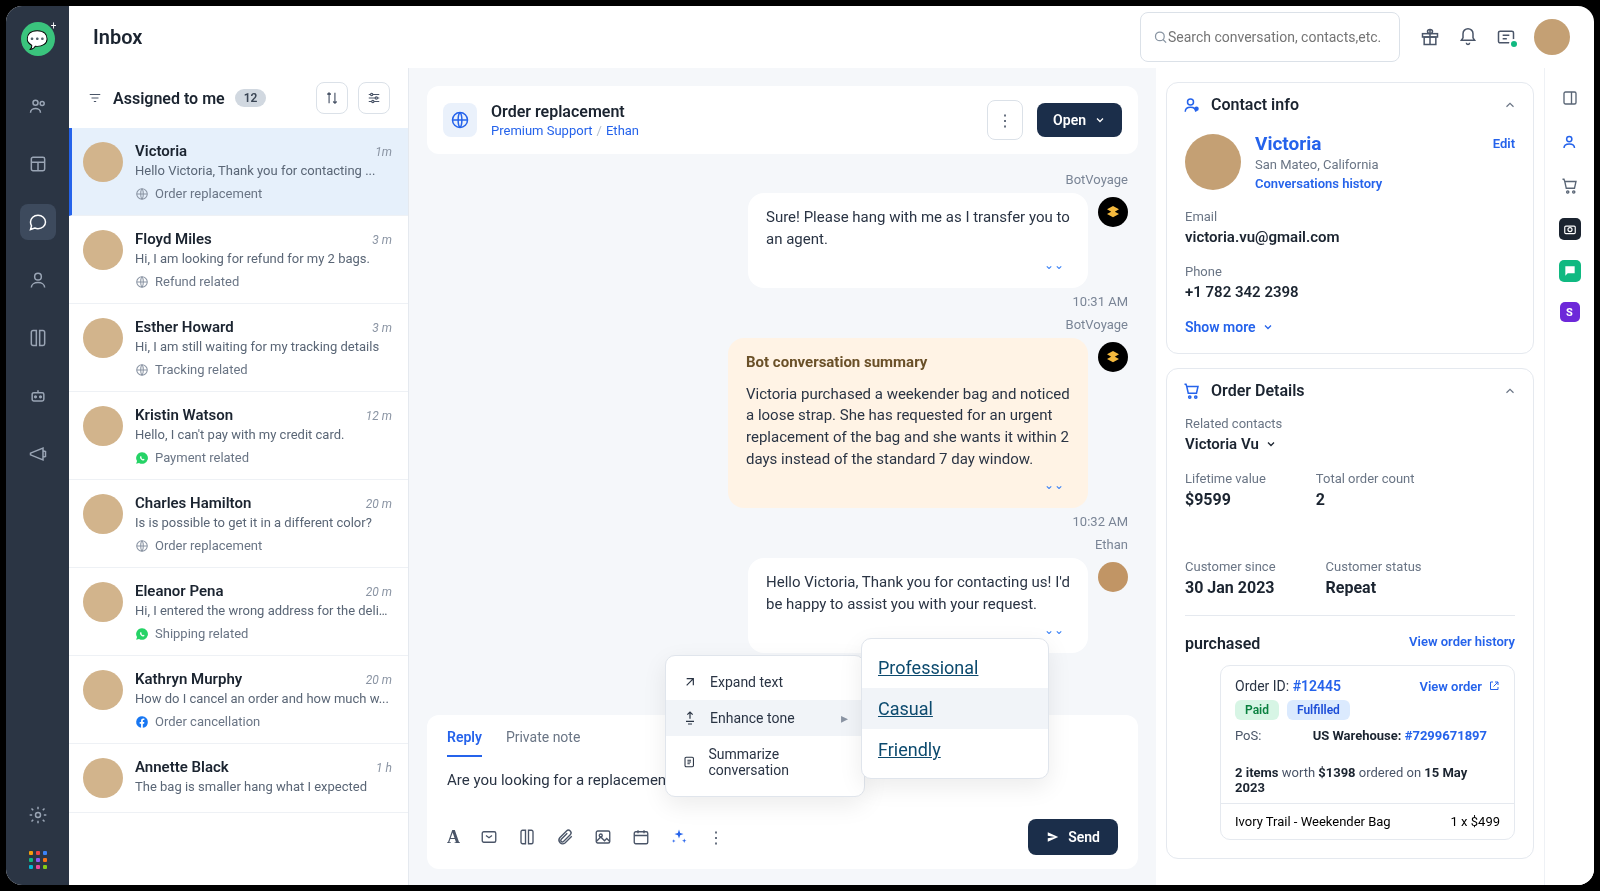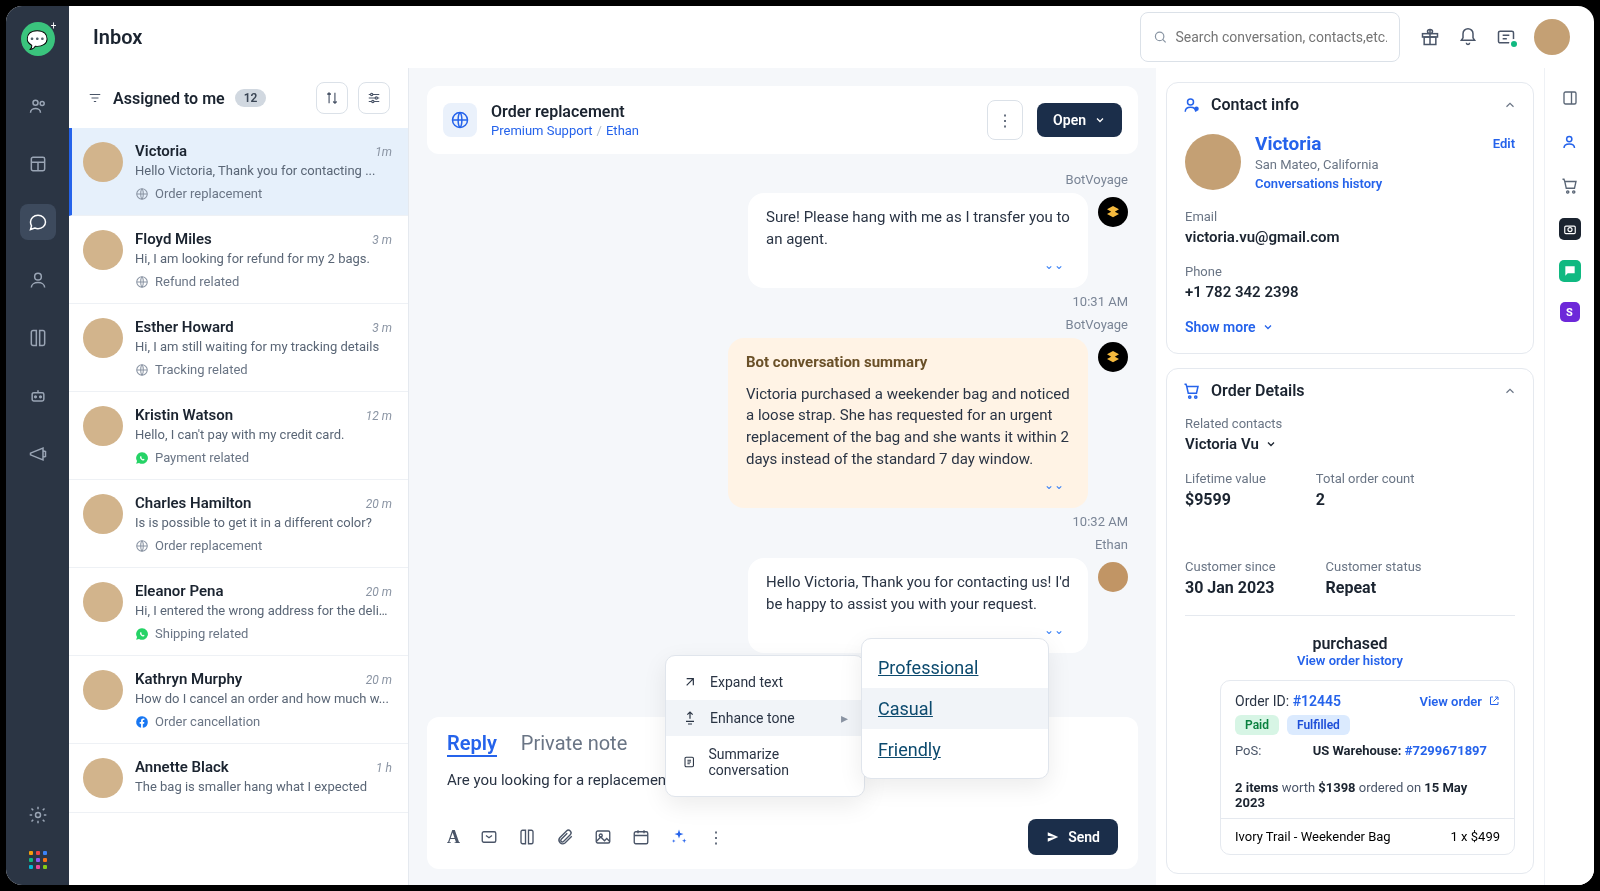--- a/index.html
+++ b/index.html
@@ -11,21 +11,21 @@
 .leftbar .nav { display:flex; flex-direction:column; gap:22px; align-items:center; margin-top:8px;}
 .leftbar .nav-icon { width:36px; height:36px; display:flex; align-items:center; justify-content:center; color:#9aa5b5; border-radius:8px; cursor:pointer;}
 .leftbar .nav-icon.active { background:#3d4a5d; color:#fff; }
 .leftbar .bottom { margin-top:auto; display:flex; flex-direction:column; gap:18px; align-items:center; }
 .grid-dots{display:grid;grid-template-columns:repeat(3,4px);gap:3px;}
 .grid-dots span{width:4px;height:4px;border-radius:1px;}
 .main { flex:1; display:flex; flex-direction:column; }
 .topbar { height:62px; display:flex; align-items:center; padding:0 24px; gap:20px; }
 .topbar h1 { font-size:20px; font-weight:600; color:#1b2430; }
 .topbar .spacer{flex:1;}
-.search-box{display:flex;align-items:center;border:1px solid #dbe1e8;border-radius:8px;padding:16px 12px;gap:8px;color:#8995a3;width:260px;}
+.search-box{display:flex;align-items:center;border:1px solid #dbe1e8;border-radius:8px;padding:16px 12px;color:#8995a3;width:260px;}
 .search-box input{border:0;outline:0;font-size:14px;color:#333;width:100%;}
 .topbar .top-icons{display:flex;gap:18px;align-items:center;color:#4a5568;}
 .topbar .avatar{width:36px;height:36px;border-radius:50%;background:#c4a074;}
 .body{flex:1;display:flex;min-height:0;}
 .convlist{width:340px;border-right:1px solid #e5e9ef;display:flex;flex-direction:column;}
 .convlist-head{display:flex;align-items:center;padding:14px 18px;gap:10px;}
 .convlist-head .title{font-size:16px;font-weight:600;color:#1b2430;}
 .badge{background:#d1d8e0;color:#3a4554;font-size:12px;padding:2px 9px;border-radius:10px;font-weight:600;}
 .convlist-head .spacer{flex:1;}
 .iconbtn{width:32px;height:32px;border:1px solid #dbe1e8;border-radius:8px;display:flex;align-items:center;justify-content:center;color:#4a5568;cursor:pointer;}
@@ -55,21 +55,21 @@
 .bubble{background:#fff;border-radius:16px;padding:14px 18px;max-width:340px;font-size:15px;color:#2a3444;line-height:1.45;}
 .bubble.summary{background:#fff3e5;max-width:360px;}
 .bubble.summary .stitle{font-weight:700;color:#6a5028;margin-bottom:10px;}
 .bot-av{width:30px;height:30px;border-radius:50%;background:#000;display:flex;align-items:center;justify-content:center;margin-top:4px;}
 .bot-av svg{width:16px;height:16px;}
 .agent-av{width:30px;height:30px;border-radius:50%;background:#c19565;margin-top:4px;}
 .collapse-chev{color:#3b82f6;font-size:12px;margin-top:6px;text-align:right;padding-right:6px;}
 .msg-time{text-align:right;font-size:13px;color:#7a8596;margin-top:6px;}
 .composer{background:#fff;border-radius:12px;margin:0 18px 16px;padding:0 0 14px;}
 .composer-tabs{display:flex;gap:24px;padding:14px 20px 0;position:relative;}
-.composer-tabs .tab{font-size:20px;color:#6a7585;cursor:pointer;}
+.composer-tabs .tab{font-size:14px;color:#6a7585;padding-bottom:10px;cursor:pointer;}
 .composer-tabs .tab.active{color:#2563eb;font-weight:600;border-bottom:2px solid #2563eb;}
 .composer-input{padding:14px 20px 30px;font-size:15px;color:#2a3444;}
 .composer-toolbar{display:flex;align-items:center;padding:0 20px;gap:20px;color:#4a5568;}
 .composer-toolbar .sp{flex:1;}
 .sendbtn{background:#1b2e4a;color:#fff;border:0;padding:10px 18px;border-radius:8px;font-weight:600;font-size:14px;display:flex;align-items:center;gap:8px;cursor:pointer;}
 .ai-menu{position:absolute;bottom:88px;left:256px;background:#fff;border:1px solid #e0e5ec;border-radius:10px;box-shadow:0 8px 24px rgba(0,0,0,0.08);padding:8px 0;width:200px;}
 .ai-menu .mi{display:flex;align-items:center;gap:12px;padding:10px 16px;font-size:14px;color:#2a3444;cursor:pointer;}
 .ai-menu .mi.sel{background:#f1f4f8;}
 .ai-menu .mi .arr{margin-left:auto;color:#8a94a3;}
 .tone-menu{position:absolute;bottom:106px;left:452px;background:#fff;border:1px solid #e0e5ec;border-radius:10px;box-shadow:0 8px 24px rgba(0,0,0,0.08);padding:8px 0;width:188px;}
@@ -91,21 +91,21 @@
 .field .lbl{font-size:13px;color:#6a7585;}
 .field .val{font-size:15px;font-weight:600;color:#1b2430;margin-top:4px;}
 .showmore{color:#2563eb;font-size:14px;font-weight:600;margin-top:18px;display:flex;align-items:center;gap:6px;cursor:pointer;}
 .order-body{padding:4px 18px 18px;}
 .related .lbl{font-size:13px;color:#6a7585;}
 .related .val{font-size:15px;font-weight:600;color:#1b2430;margin-top:4px;display:flex;align-items:center;gap:6px;}
 .stats{display:flex;gap:50px;margin-top:18px;flex-wrap:wrap;}
 .stat .lbl{font-size:13px;color:#6a7585;}
 .stat .val{font-size:16px;font-weight:700;color:#1b2430;margin-top:4px;}
 .divider{height:1px;background:#e5e9ef;margin:18px 0;}
-.purch-head{display:flex;align-items:center;justify-content:space-between;flex-direction:column;}
+.purch-head{display:flex;align-items:flex-start;justify-content:space-between;}
 .purch-head .t{font-weight:600;color:#1b2430;}
 .purch-head .link{color:#2563eb;font-size:13px;font-weight:600;cursor:pointer;}
 .order-card{border:1px solid #e5e9ef;border-radius:10px;margin-top:12px;margin-left:35px;}
 .oc-h{display:flex;justify-content:space-between;padding:12px 14px 6px;}
 .oc-h .oid{font-size:14px;color:#2a3444;}
 .oc-h .oid a{color:#2563eb;font-weight:600;}
 .oc-h .vorder{color:#2563eb;font-size:13px;font-weight:600;display:flex;align-items:center;gap:6px;cursor:pointer;}
 .chips{display:flex;gap:8px;padding:0 14px 8px;}
 .chip{font-size:12px;padding:3px 10px;border-radius:6px;font-weight:600;}
 .chip.paid{background:#d7f5e5;color:#09803f;}

